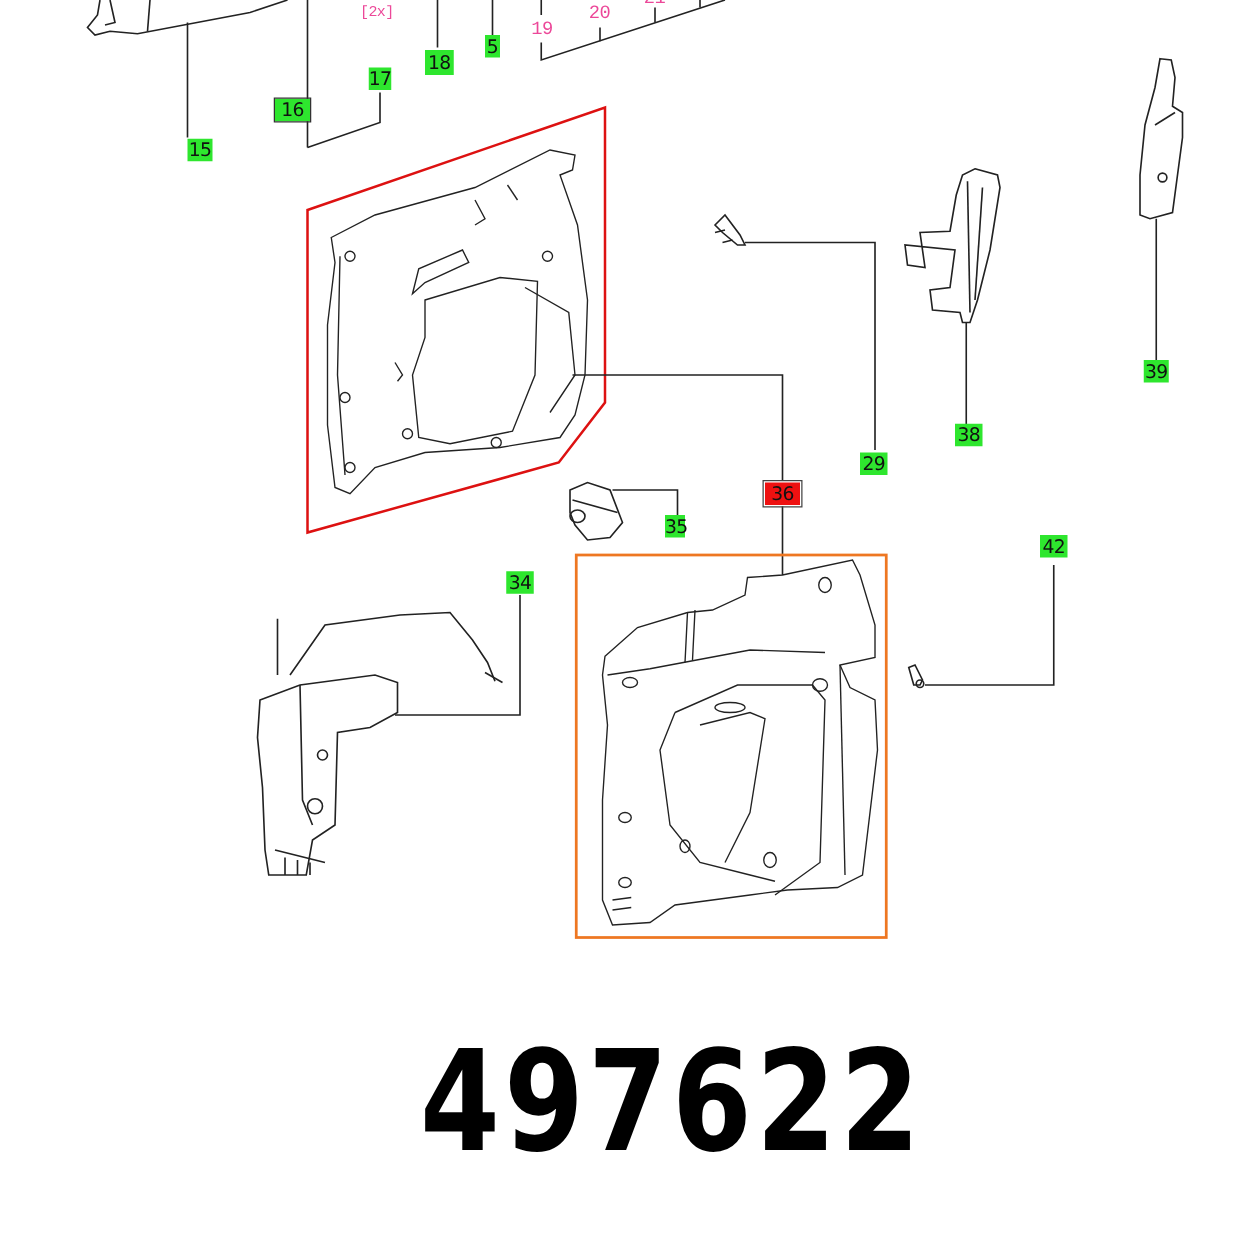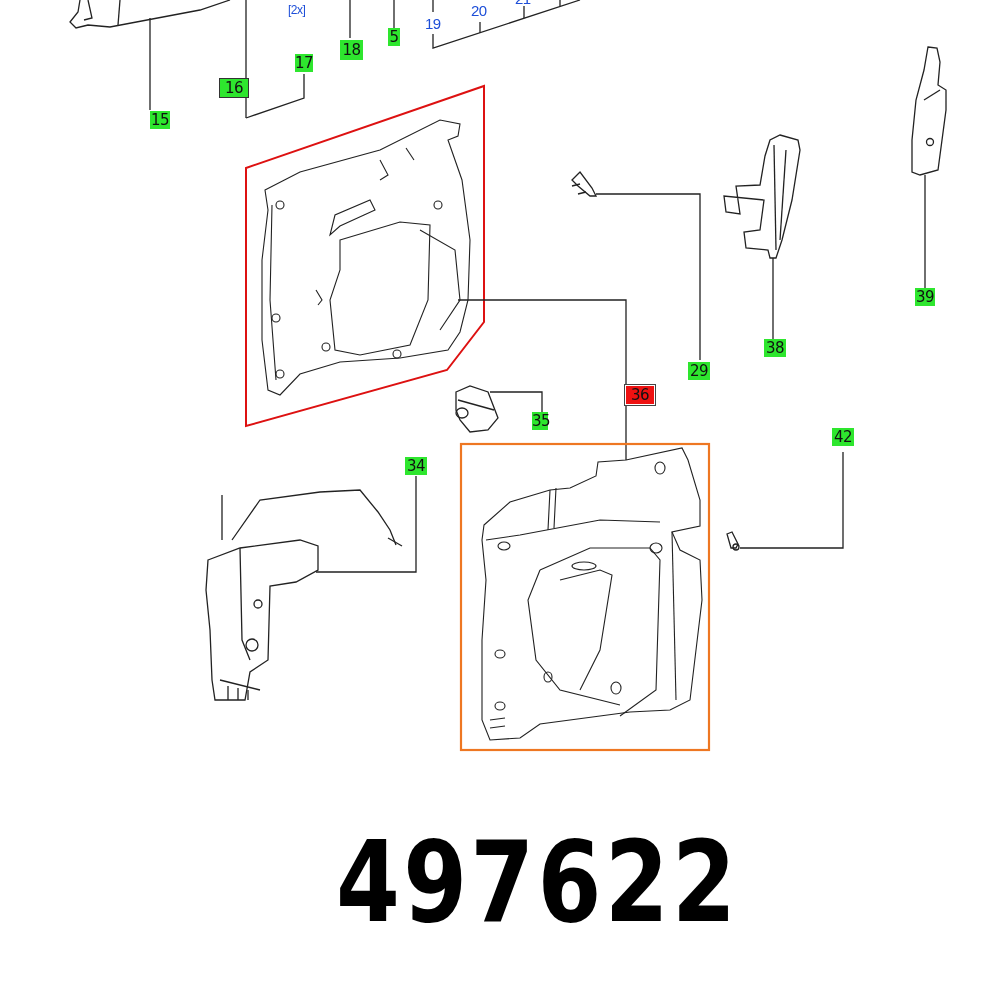--- a/index.html
+++ b/index.html
@@ -1,22 +1,22 @@
 <!DOCTYPE html>
 <html><head>
 <meta charset="utf-8">
 <style>
   html, body { margin:0; padding:0; background:#ffffff; }
   body { width:1000px; height:1000px; position:relative; overflow:hidden; font-family:"DejaVu Sans Condensed","DejaVu Sans",sans-serif; }
   svg.diagram { position:absolute; left:0; top:0; width:1000px; height:1000px; }
   .callout { position:absolute; height:18px; line-height:18px; font-size:15px; color:#111; text-align:center; font-family:"DejaVu Sans",sans-serif; letter-spacing:-0.5px; }
   .callout.green { background:#2ee62e; }
-  .callout.red { background:#ee1111; outline:1.5px solid #444; outline-offset:1px;margin-left:14px; }
+  .callout.red { background:#ee1111; outline:1.5px solid #444; outline-offset:1px; }
   .callout.boxed { outline:1.5px solid #333; outline-offset:0px; }
-  .plain { position:absolute; font-size:15px; color:#1d4ed8; font-family:Liberation Sans, sans-serif; letter-spacing:-0.5px; }
+  .plain { position:absolute; font-size:15px; color:#ec4899; font-family:Liberation Mono, monospace; letter-spacing:-0.5px; }
   .qty { font-size:12px; }
   .part-number { position:absolute; left:300px; top:822px; width:400px; text-align:center; font-family:"DejaVu Sans",sans-serif; font-weight:bold; font-size:112px; line-height:120px; letter-spacing:4px; color:#000; transform:scaleX(0.82); transform-origin:center; }
 </style>
 </head>
 <body>
 
 <svg class="diagram" viewBox="0 0 1000 1000" fill="none" stroke="#222" stroke-width="1.3">
 
   <g>
     <path d="M80 0 L78 12 L70 22 L76 28 L88 25 L110 27 L200 10 L230 0"></path>

